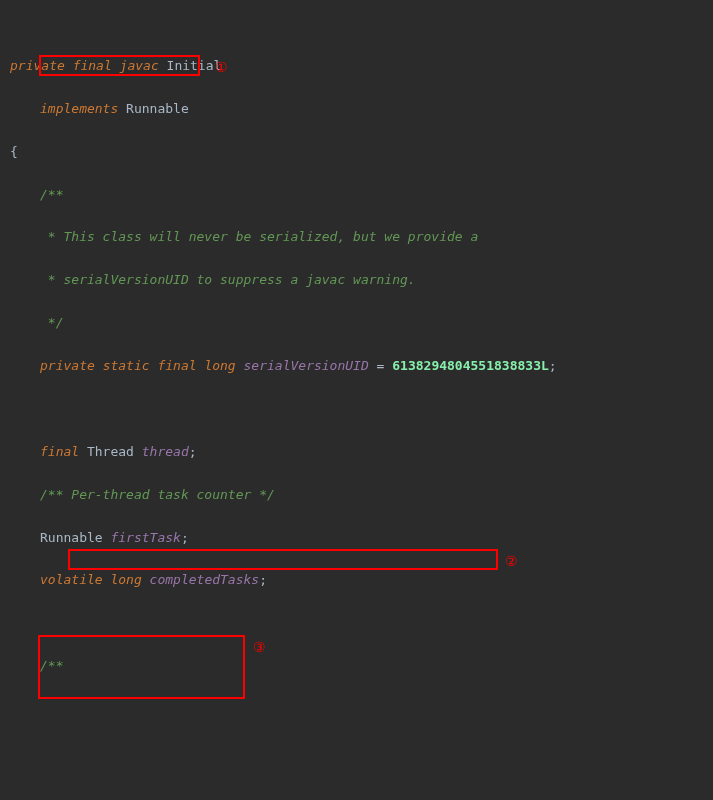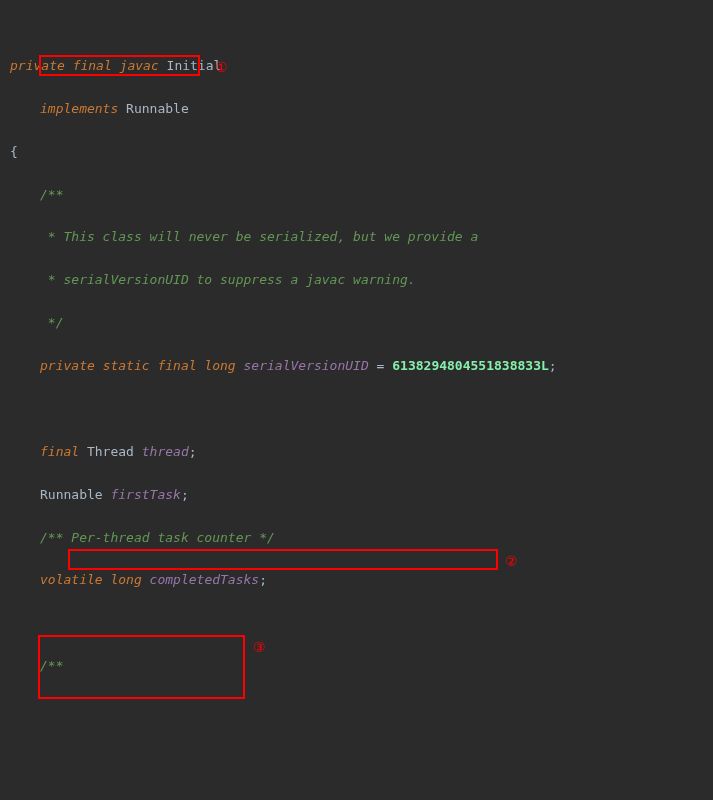--- a/index.html
+++ b/index.html
@@ -46,22 +46,22 @@
 <span class="line"><span class="kw-orange">private</span> <span class="kw-orange">final</span> <span class="kw-orange">javac</span> <span class="plain">Initial</span></span>
 <span class="line indent1"><span class="kw-orange">implements</span> <span class="plain">Runnable</span></span>
 <span class="line"><span class="plain">{</span></span>
 <span class="line indent1"><span class="comment">/**</span></span>
 <span class="line indent1"><span class="comment"> * This class will never be serialized, but we provide a</span></span>
 <span class="line indent1"><span class="comment"> * serialVersionUID to suppress a javac warning.</span></span>
 <span class="line indent1"><span class="comment"> */</span></span>
 <span class="line indent1"><span class="kw-orange">private</span> <span class="kw-orange">static</span> <span class="kw-orange">final</span> <span class="kw-orange">long</span> <span class="field">serialVersionUID</span><span class="plain"> = </span><span class="number">6138294804551838833L</span><span class="plain">;</span></span>
 <span class="line"> </span>
 <span class="line indent1"><span class="kw-orange">final</span> <span class="plain">Thread</span> <span class="field">thread</span><span class="plain">;</span></span>
+<span class="line indent1"><span class="comment">/** Per-thread task counter */</span></span>
 <span class="line indent1"><span class="plain">Runnable</span> <span class="field">firstTask</span><span class="plain">;</span></span>
-<span class="line indent1"><span class="comment">/** Per-thread task counter */</span></span>
 <span class="line indent1"><span class="kw-orange">volatile</span> <span class="kw-orange">long</span> <span class="field">completedTasks</span><span class="plain">;</span></span>
 <span class="line"> </span>
 <span class="line indent1"><span class="comment">/**</span></span>
 
 
 
 
 
 
 

